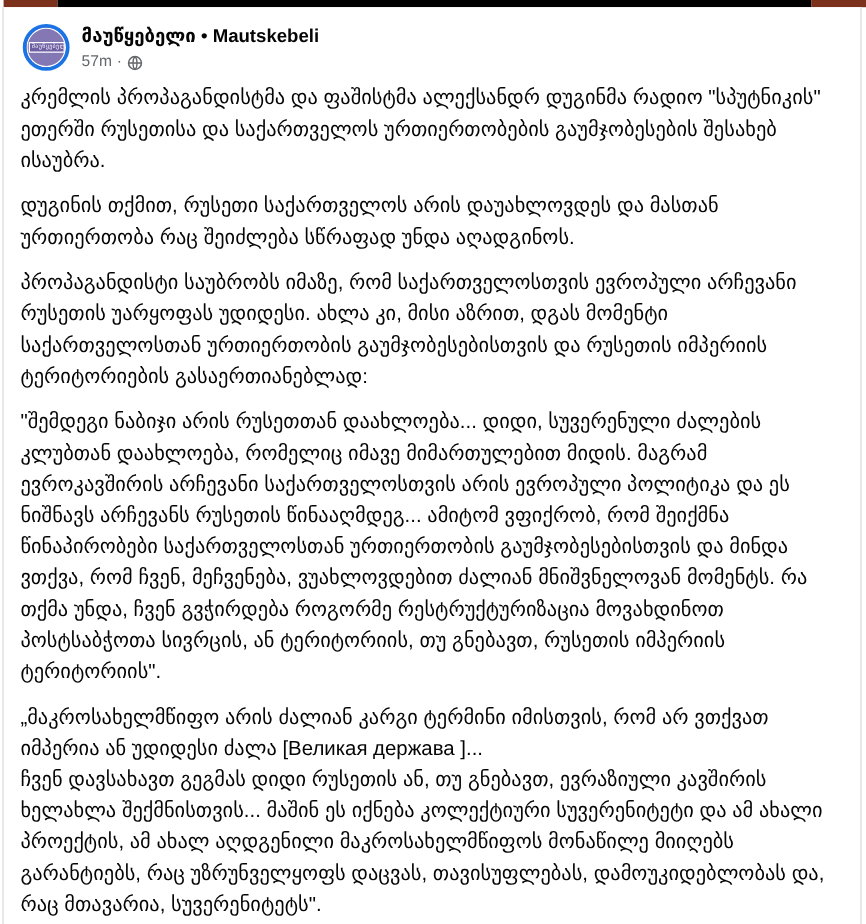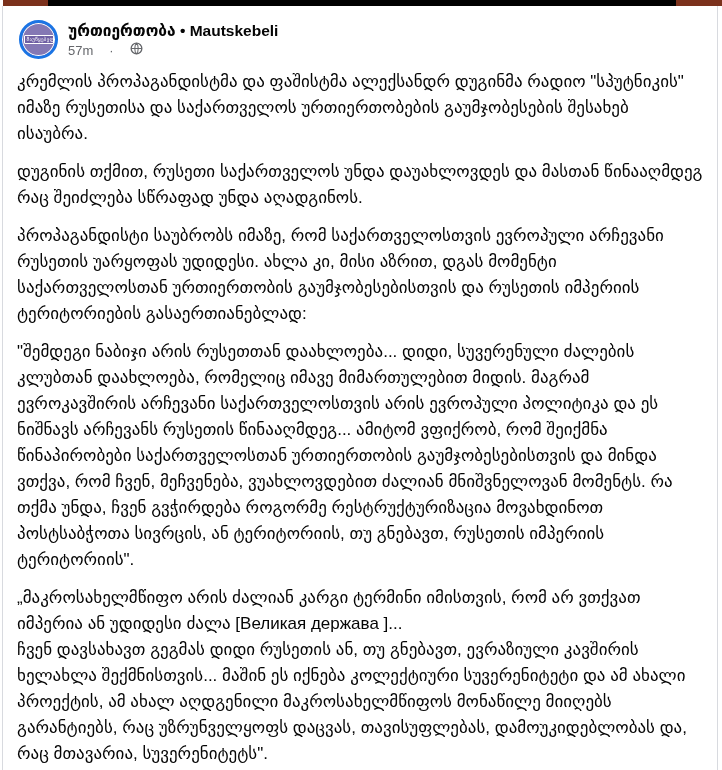--- a/index.html
+++ b/index.html
@@ -48,21 +48,21 @@
     color:#ffffff;font-size:5px;line-height:1.1;
     padding:1px 2px;letter-spacing:.3px;white-space:nowrap;overflow:hidden;
     max-width:30px;
   }
   .header-texts{display:flex;flex-direction:column;gap:1px;}
   .page-name{
     font-size:15.5px;font-weight:700;color:var(--text-primary);
     line-height:21px;cursor:pointer;
   }
   .meta-row{
-    display:flex;align-items:flex-start;gap:16px;
+    display:flex;align-items:flex-end;gap:4px;
     font-size:13px;color:var(--text-secondary);line-height:17px;
   }
   .meta-row .globe{display:inline-flex;color:var(--text-secondary);}
   .post-body{padding:0 14px;}
   .post-paragraph{
     font-size:17px;line-height:26px;color:var(--text-primary);
     margin-bottom:12px;white-space:pre-wrap;
   }
 </style>
 </head>
@@ -74,36 +74,36 @@
   <div class="seg-right"></div>
 </div>
 
 <div class="post-card">
 
   <div class="post-header">
     <div class="avatar">
       <span class="avatar-badge">მაუწყებელი</span>
     </div>
     <div class="header-texts">
-      <span class="page-name">ურთიერთობა • Mautskebeli</span>
+      <span class="page-name">მაუწყებელი • Mautskebeli</span>
       <span class="meta-row">
         <span>57m</span>
         <span>·</span>
         <span class="globe">
           <svg width="13" height="13" viewBox="0 0 16 16" aria-hidden="true">
             <circle cx="8" cy="8" r="6.6" fill="none" stroke="currentColor" stroke-width="1.6"></circle>
             <path d="M1.4 8 H14.6 M8 1.4 C5.2 4 5.2 12 8 14.6 M8 1.4 C10.8 4 10.8 12 8 14.6" fill="none" stroke="currentColor" stroke-width="1.3"></path>
           </svg>
         </span>
       </span>
     </div>
   </div>
 
   <div class="post-body">
-      <p class="post-paragraph">კრემლის პროპაგანდისტმა და ფაშისტმა ალექსანდრ დუგინმა რადიო "სპუტნიკის" იმაზე რუსეთისა და საქართველოს ურთიერთობების გაუმჯობესების შესახებ ისაუბრა.</p>
-      <p class="post-paragraph">დუგინის თქმით, რუსეთი საქართველოს უნდა დაუახლოვდეს და მასთან წინააღმდეგ რაც შეიძლება სწრაფად უნდა აღადგინოს.</p>
+      <p class="post-paragraph">კრემლის პროპაგანდისტმა და ფაშისტმა ალექსანდრ დუგინმა რადიო "სპუტნიკის" ეთერში რუსეთისა და საქართველოს ურთიერთობების გაუმჯობესების შესახებ ისაუბრა.</p>
+      <p class="post-paragraph">დუგინის თქმით, რუსეთი საქართველოს არის დაუახლოვდეს და მასთან ურთიერთობა რაც შეიძლება სწრაფად უნდა აღადგინოს.</p>
       <p class="post-paragraph">პროპაგანდისტი საუბრობს იმაზე, რომ საქართველოსთვის ევროპული არჩევანი რუსეთის უარყოფას უდიდესი. ახლა კი, მისი აზრით, დგას მომენტი საქართველოსთან ურთიერთობის გაუმჯობესებისთვის და რუსეთის იმპერიის ტერიტორიების გასაერთიანებლად:</p>
       <p class="post-paragraph">"შემდეგი ნაბიჯი არის რუსეთთან დაახლოება... დიდი, სუვერენული ძალების კლუბთან დაახლოება, რომელიც იმავე მიმართულებით მიდის. მაგრამ ევროკავშირის არჩევანი საქართველოსთვის არის ევროპული პოლიტიკა და ეს ნიშნავს არჩევანს რუსეთის წინააღმდეგ... ამიტომ ვფიქრობ, რომ შეიქმნა წინაპირობები საქართველოსთან ურთიერთობის გაუმჯობესებისთვის და მინდა ვთქვა, რომ ჩვენ, მეჩვენება, ვუახლოვდებით ძალიან მნიშვნელოვან მომენტს. რა თქმა უნდა, ჩვენ გვჭირდება როგორმე რესტრუქტურიზაცია მოვახდინოთ პოსტსაბჭოთა სივრცის, ან ტერიტორიის, თუ გნებავთ, რუსეთის იმპერიის ტერიტორიის".</p>
       <p class="post-paragraph">„მაკროსახელმწიფო არის ძალიან კარგი ტერმინი იმისთვის, რომ არ ვთქვათ იმპერია ან უდიდესი ძალა [Великая держава ]...
 ჩვენ დავსახავთ გეგმას დიდი რუსეთის ან, თუ გნებავთ, ევრაზიული კავშირის ხელახლა შექმნისთვის... მაშინ ეს იქნება კოლექტიური სუვერენიტეტი და ამ ახალი პროექტის, ამ ახალ აღდგენილი მაკროსახელმწიფოს მონაწილე მიიღებს გარანტიებს, რაც უზრუნველყოფს დაცვას, თავისუფლებას, დამოუკიდებლობას და, რაც მთავარია, სუვერენიტეტს".</p>
     </div>
 
 </div>
 
 </body></html>

